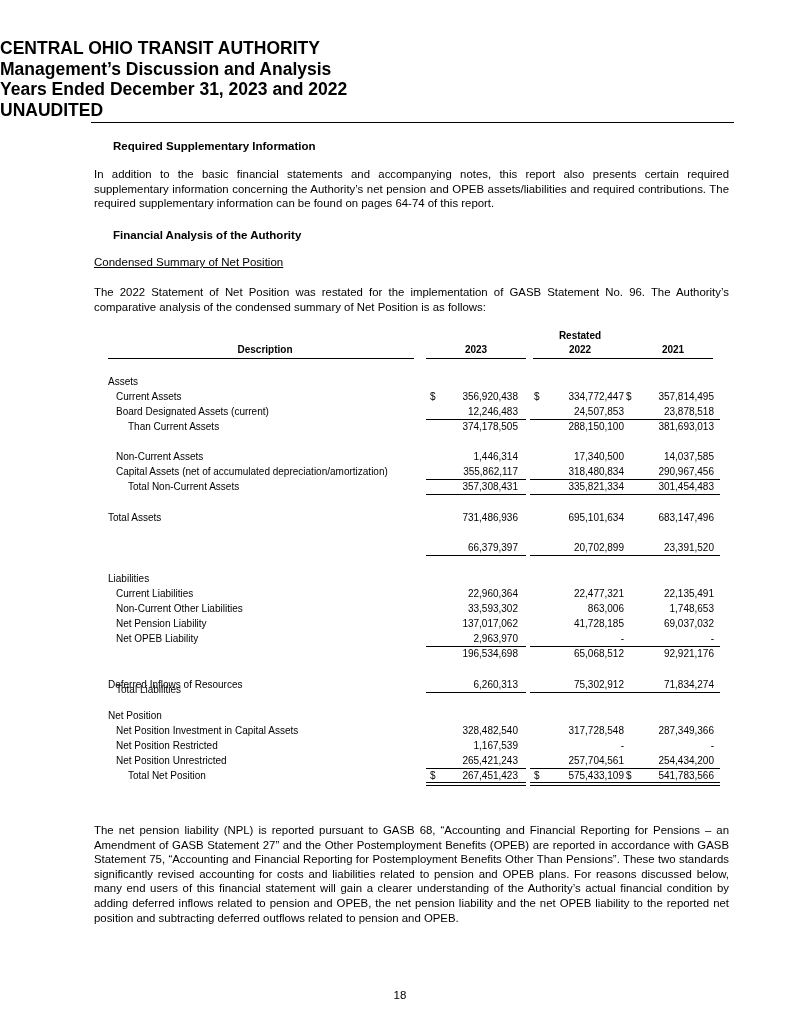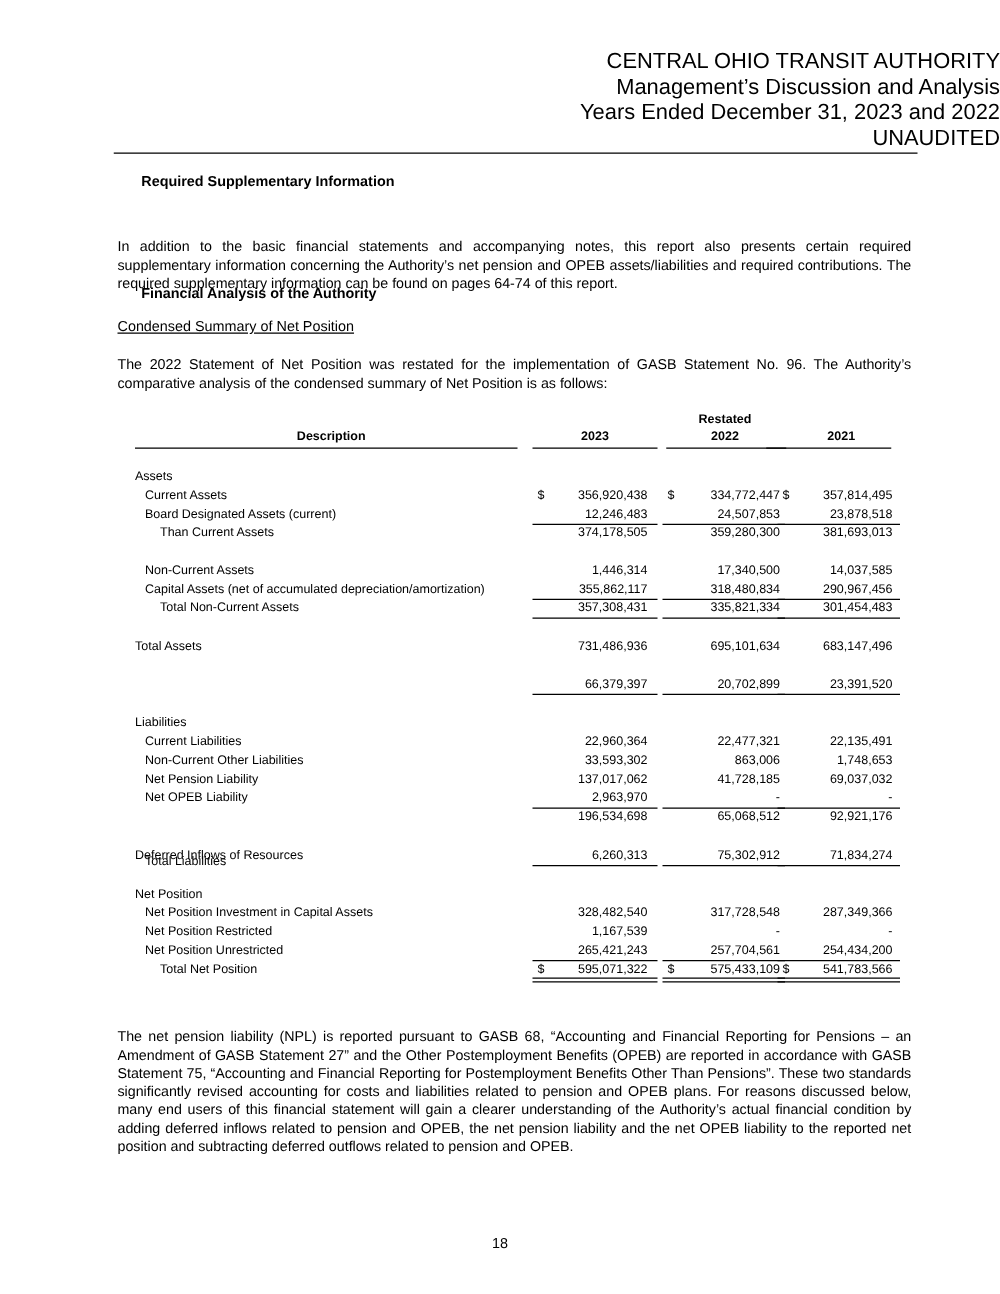--- a/index.html
+++ b/index.html
@@ -1,17 +1,17 @@
 <!DOCTYPE html>
 <html><head>
 <meta charset="utf-8">
 <style>
   html, body { margin: 0; padding: 0; background: #ffffff; }
   body { width: 800px; height: 1035px; position: relative; font-family: "Liberation Sans", sans-serif; color: #000; overflow: hidden; }
-  .header { position: absolute; top: 38px; left: 0; width: 800px; text-align: right; font-weight: normal; font-size: 17.5px; line-height: 20.5px; }
+  .header { position: absolute; top: 38px; left: 0; width: 800px; text-align: left; font-weight: bold; font-size: 17.5px; line-height: 20.5px; }
   .header-rule { position: absolute; top: 122px; left: 91px; width: 643px; height: 0; border-top: 1.3px solid #000; }
   .section-heading { position: absolute; left: 94px; font-weight: bold; font-size: 11.5px; padding-left: 19px; }
   .para { position: absolute; left: 94px; width: 635px; font-size: 11.4px; line-height: 14.6px; text-align: justify; }
   .subheading { position: absolute; left: 94px; font-size: 11.5px; text-decoration: underline; }
   .tbl { position: absolute; left: 108px; top: 328px; width: 610px; font-size: 10px; }
   .col-head { position: absolute; font-weight: bold; font-size: 10px; text-align: center; }
   .head-rule { position: absolute; border-top: 1.5px solid #000; height: 0; }
   .row { position: absolute; left: 0; width: 610px; height: 15px; font-size: 10px; line-height: 15px; }
   .row .desc { position: absolute; left: 0; white-space: nowrap; overflow: hidden; width: 316px; }
   .row .cell { position: absolute; width: 100px; text-align: right; }
@@ -25,21 +25,21 @@
 
 <div class="header">
   <div>CENTRAL OHIO TRANSIT AUTHORITY</div>
   <div>Management’s Discussion and Analysis</div>
   <div>Years Ended December 31, 2023 and 2022</div>
   <div>UNAUDITED</div>
 </div>
 <div class="header-rule"></div>
 
 <div class="section-heading" style="top:140px;">Required Supplementary Information</div>
-<div class="para" style="top:167px;margin-top:24px;">In addition to the basic financial statements and accompanying notes, this report also presents certain required supplementary information concerning the Authority’s net pension and OPEB assets/liabilities and required contributions.  The required supplementary information can be found on pages 64-74 of this report.</div>
+<div class="para" style="top:167px;">In addition to the basic financial statements and accompanying notes, this report also presents certain required supplementary information concerning the Authority’s net pension and OPEB assets/liabilities and required contributions.  The required supplementary information can be found on pages 64-74 of this report.</div>
 
 <div class="section-heading" style="top:229px;">Financial Analysis of the Authority</div>
 <div class="subheading" style="top:256px;">Condensed Summary of Net Position</div>
 <div class="para" style="top:285px;">The 2022 Statement of Net Position was restated for the implementation of GASB Statement No. 96.  The Authority’s comparative analysis of the condensed summary of Net Position is as follows:</div>
 
 <div class="tbl">
   <div class="col-head" style="left:0; width:314px; top:16px;">Description</div>
   <div class="col-head" style="left:318px; width:100px; top:16px;">2023</div>
   <div class="col-head" style="left:422px; width:100px; top:2px;">Restated</div>
   <div class="col-head" style="left:422px; width:100px; top:16px;">2022</div>
@@ -66,21 +66,21 @@
       </div>
       <div class="row" style="top: 76px;">
         <span class="desc" style="left: 8px; width: 308px;">Board Designated Assets (current)</span>
         <span class="cell" style="left: 310px;">12,246,483</span>
         <span class="cell" style="left: 416px;">24,507,853</span>
         <span class="cell" style="left: 506px;">23,878,518</span>
       </div>
       <div class="row" style="top: 91px;">
         <span class="desc" style="left: 20px; width: 296px;">Than Current Assets</span>
         <span class="cell" style="left: 310px;">374,178,505</span>
-        <span class="cell" style="left: 416px;">359,280,300</span>
+        <span class="cell" style="left: 416px;">288,150,100</span>
         <span class="cell" style="left: 506px;">381,693,013</span>
       </div>
       <div class="row" style="top: 121px;">
         <span class="desc" style="left: 8px; width: 308px;">Non-Current Assets</span>
         <span class="cell" style="left: 310px;">1,446,314</span>
         <span class="cell" style="left: 416px;">17,340,500</span>
         <span class="cell" style="left: 506px;">14,037,585</span>
       </div>
       <div class="row" style="top: 136px;">
         <span class="desc" style="left: 8px; width: 308px;">Capital Assets (net of accumulated depreciation/amortization)</span>
@@ -167,21 +167,21 @@
       </div>
       <div class="row" style="top: 425px;">
         <span class="desc" style="left: 8px; width: 308px;">Net Position Unrestricted</span>
         <span class="cell" style="left: 310px;">265,421,243</span>
         <span class="cell" style="left: 416px;">257,704,561</span>
         <span class="cell" style="left: 506px;">254,434,200</span>
       </div>
       <div class="row" style="top: 440px;">
         <span class="desc" style="left: 20px; width: 296px;">Total Net Position</span>
         <span class="cur" style="left: 322px;">$</span>
-        <span class="cell" style="left: 310px;">595,071,322</span>
+        <span class="cell" style="left: 310px;">267,451,423</span>
         <span class="cur" style="left: 426px;">$</span>
         <span class="cell" style="left: 416px;">575,433,109</span>
         <span class="cur" style="left: 518px;">$</span>
         <span class="cell" style="left: 506px;">541,783,566</span>
       </div>
       <div class="uline" style="top: 91px; left: 318px; width: 100px;"></div>
       <div class="uline" style="top: 91px; left: 422px; width: 98px;"></div>
       <div class="uline" style="top: 91px; left: 514px; width: 98px;"></div>
       <div class="uline" style="top: 151px; left: 318px; width: 100px;"></div>
       <div class="uline" style="top: 151px; left: 422px; width: 98px;"></div>

